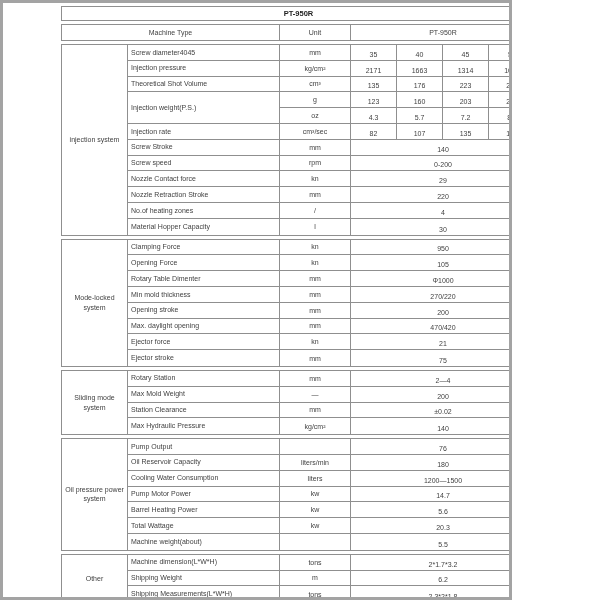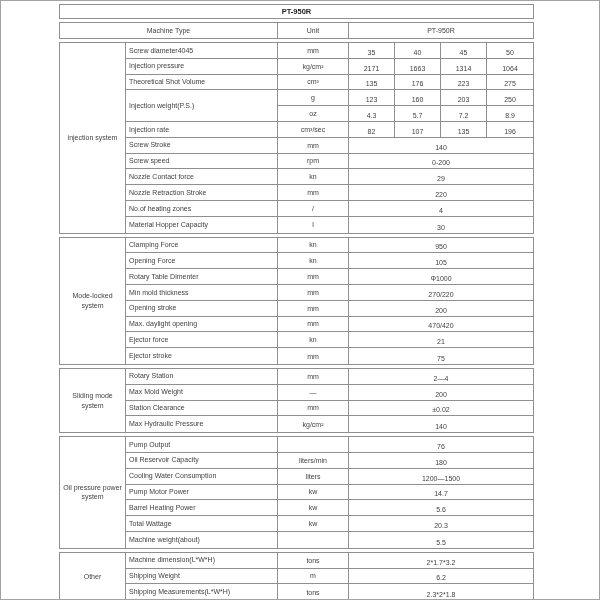--- a/index.html
+++ b/index.html
@@ -1,18 +1,18 @@
 <!DOCTYPE html>
 <html><head>
 <meta charset="utf-8">
 <style>
   * { box-sizing: border-box; margin: 0; padding: 0; }
   html,body { width:600px; height:600px; background:#ffffff; }
   body { font-family:"Liberation Sans", sans-serif; color:#3f3f3f; }
-  .page { position:relative; width:600px; height:600px; background:#fff; border:1px solid #a3a3a3; overflow:hidden; }
+  .page { position:relative; width:512px; height:600px; background:#fff; border:3px solid #a3a3a3; overflow:hidden; }
   .table-wrap { position:absolute; left:58px; top:3px; width:475px; }
 
   .title-bar { border:1px solid #8f8f8f; height:15px; display:flex; align-items:center; justify-content:center;
                font-size:7.5px; font-weight:bold; color:#222; margin-bottom:3px; }
 
   .header-row { border:1px solid #8f8f8f; height:17px; display:grid; grid-template-columns:218px 71px 1fr; }
   .header-cell { display:flex; align-items:center; justify-content:center; font-size:7px; }
   .header-cell.bordered { border-right:1px solid #8f8f8f; }
 
   .section { border:1px solid #8f8f8f; margin-top:3px; display:flex; }

